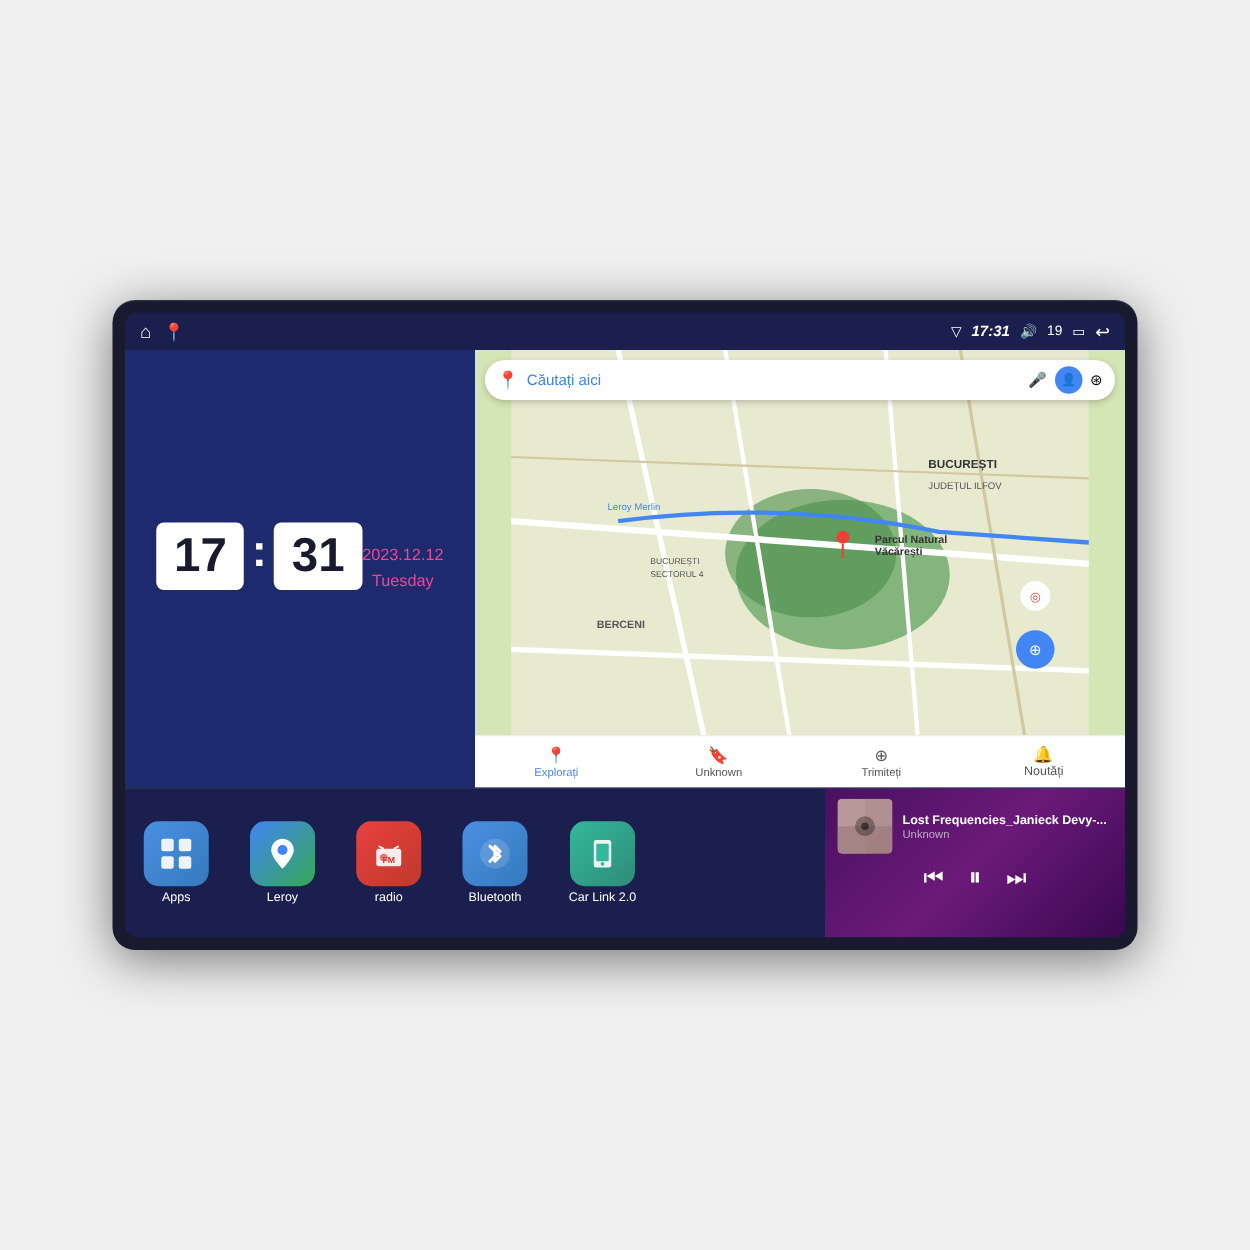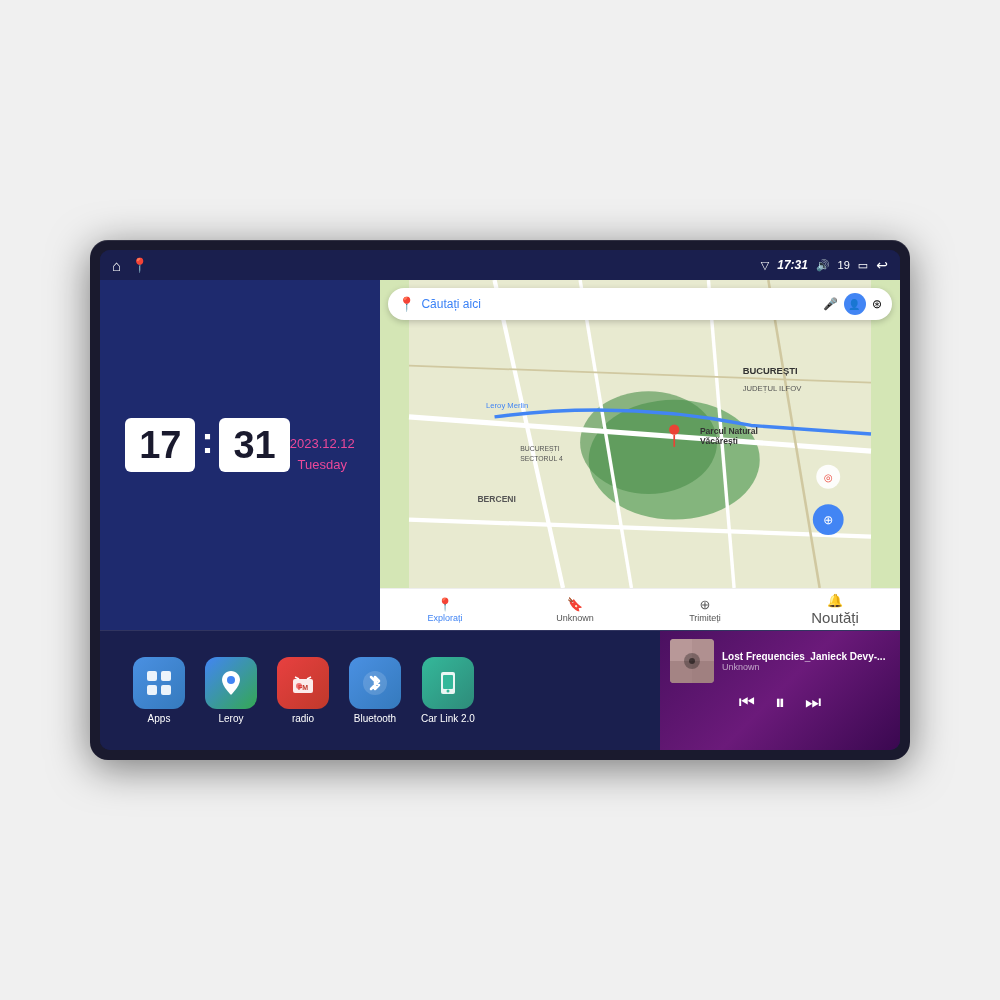--- a/index.html
+++ b/index.html
@@ -185,22 +185,22 @@
       display: flex;
       height: 120px;
       flex-shrink: 0;
       background: #1a1f4e;
       border-top: 1px solid rgba(255,255,255,0.1);
     }
 
     .apps-section {
       display: flex;
       align-items: center;
-      padding: 10px 33px;
-      gap: 20px;
+      padding: 10px 15px;
+      gap: 33px;
       flex: 1;
     }
 
     .app-icon-wrapper {
       display: flex;
       flex-direction: column;
       align-items: center;
       gap: 4px;
       cursor: pointer;
     }
@@ -400,21 +400,21 @@
               <div class="map-nav-item">
                 <span style="font-size:13px;">🔖</span>
                 <span style="font-size:9px;">Unknown</span>
               </div>
               <div class="map-nav-item">
                 <span style="font-size:13px;">⊕</span>
                 <span style="font-size:9px;text-align:right;">Trimiteți</span>
               </div>
               <div class="map-nav-item">
                 <span style="font-size:13px;">🔔</span>
-                <span style="font-size:15px;">Noutăți</span>
+                <span style="font-size:10px;">Noutăți</span>
               </div>
             </div>
           </div>
         </div>
       </div>
 
       <div class="bottom-section">
 
         <div class="apps-section">
 

